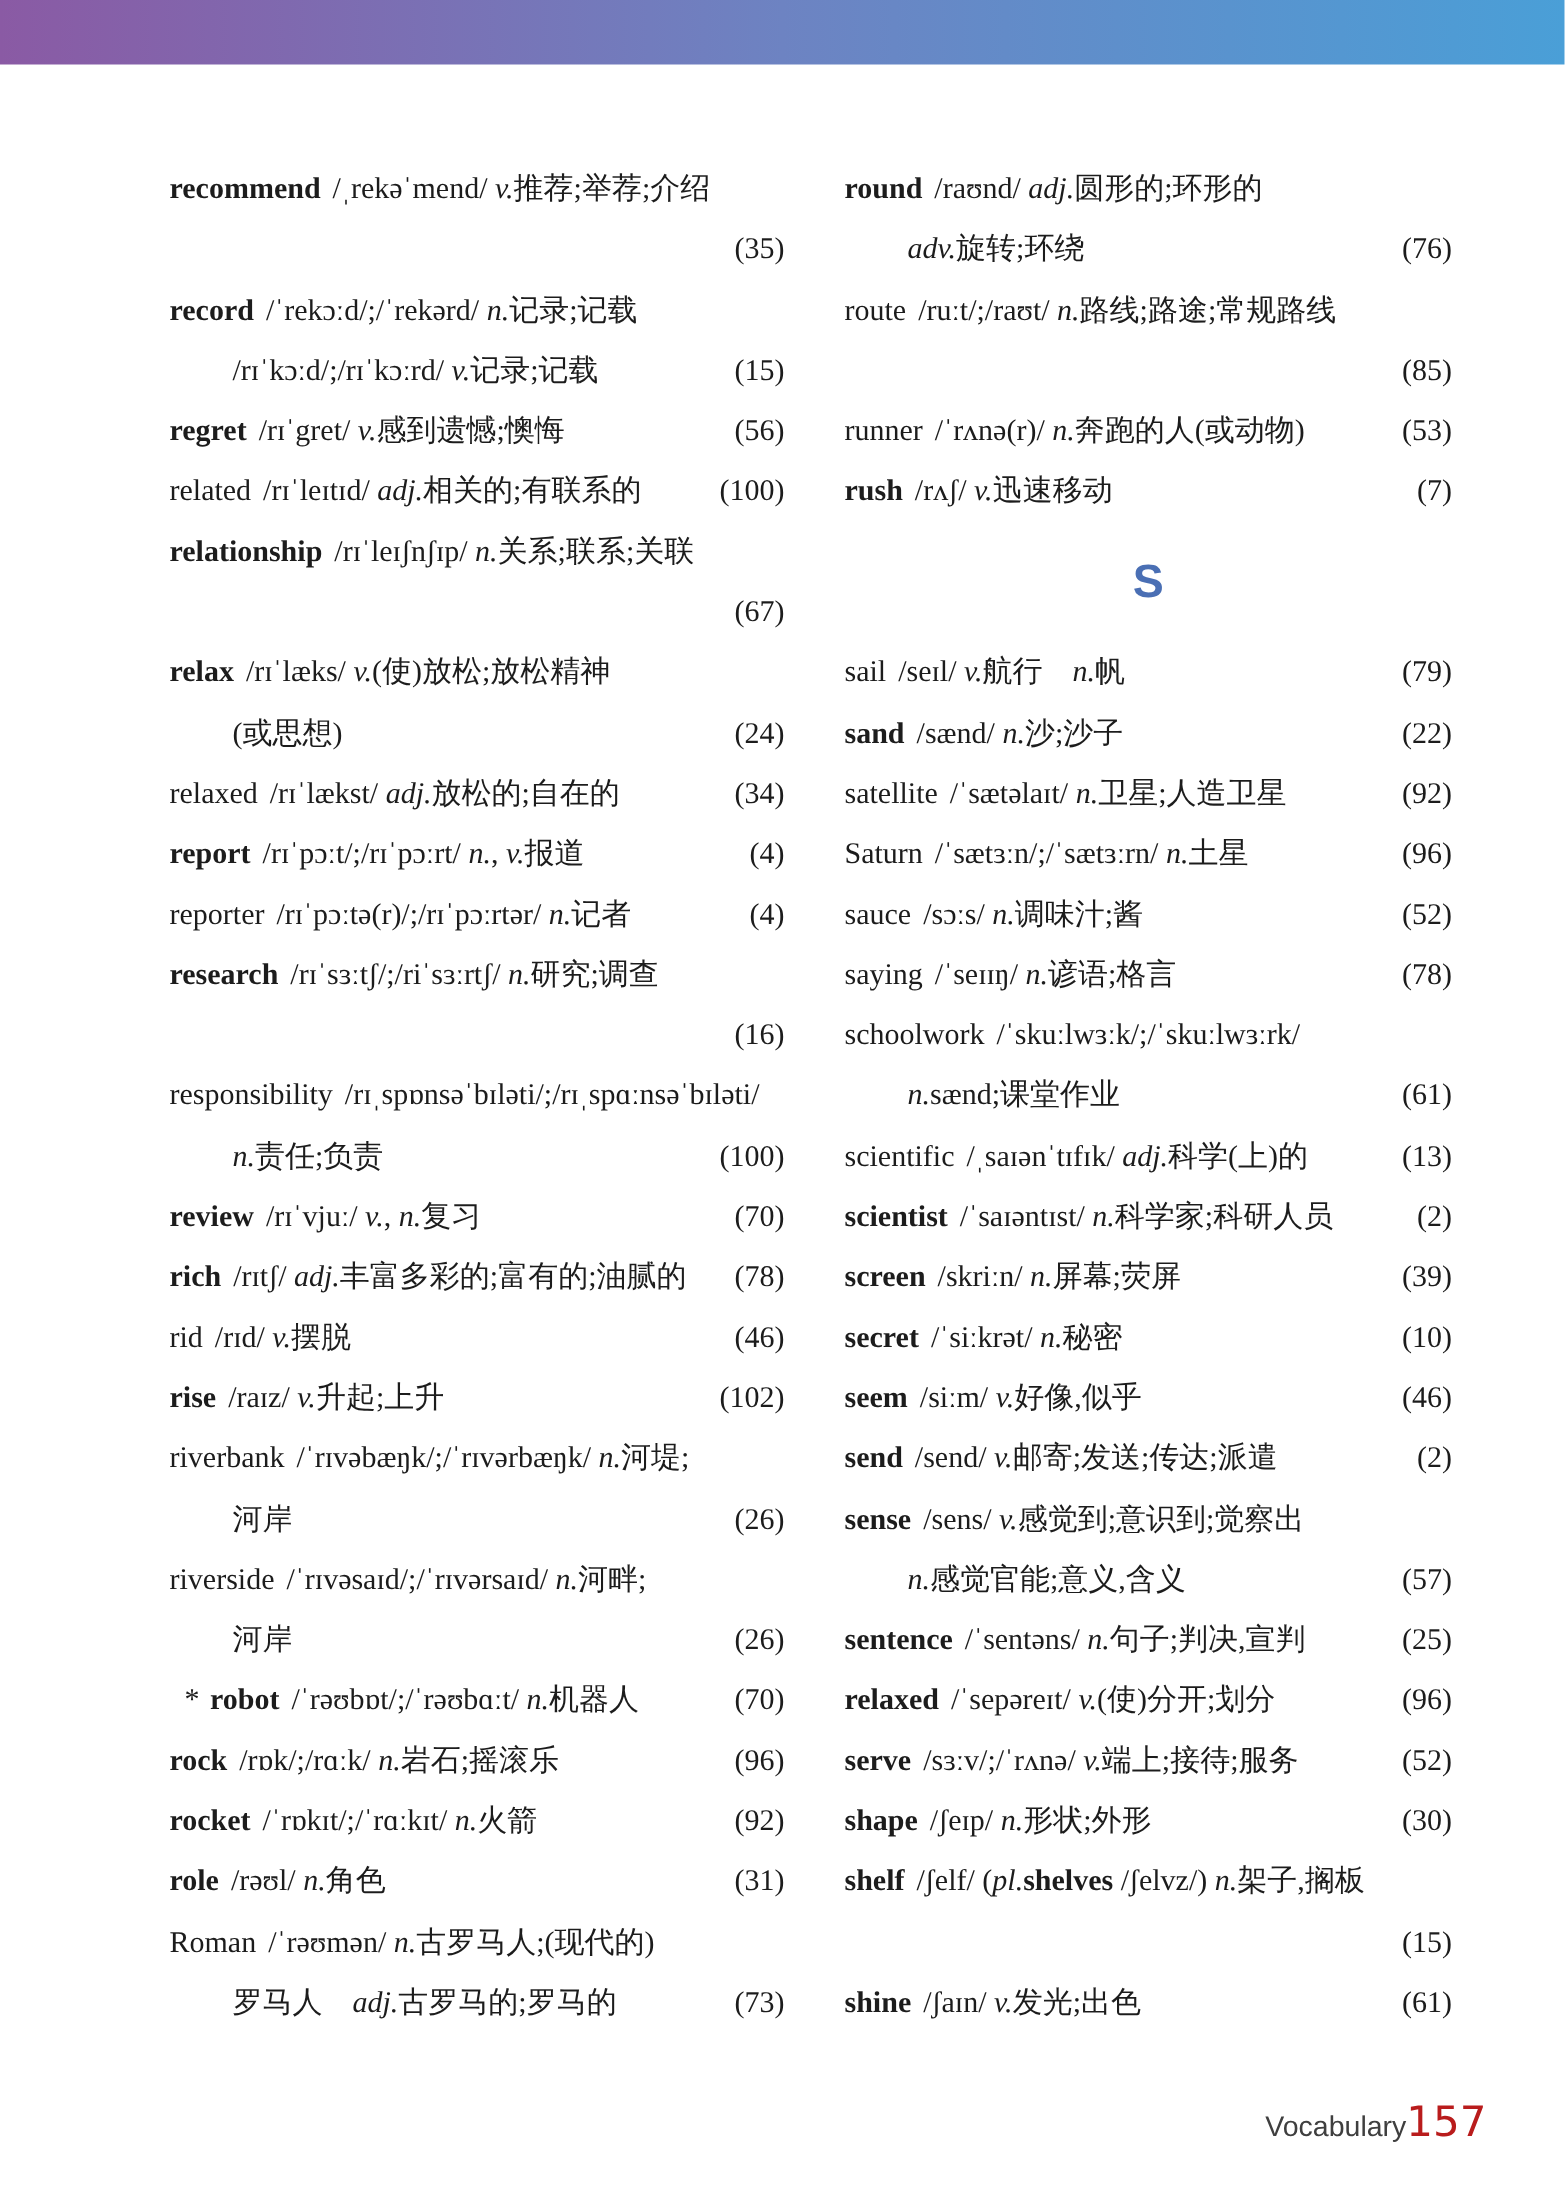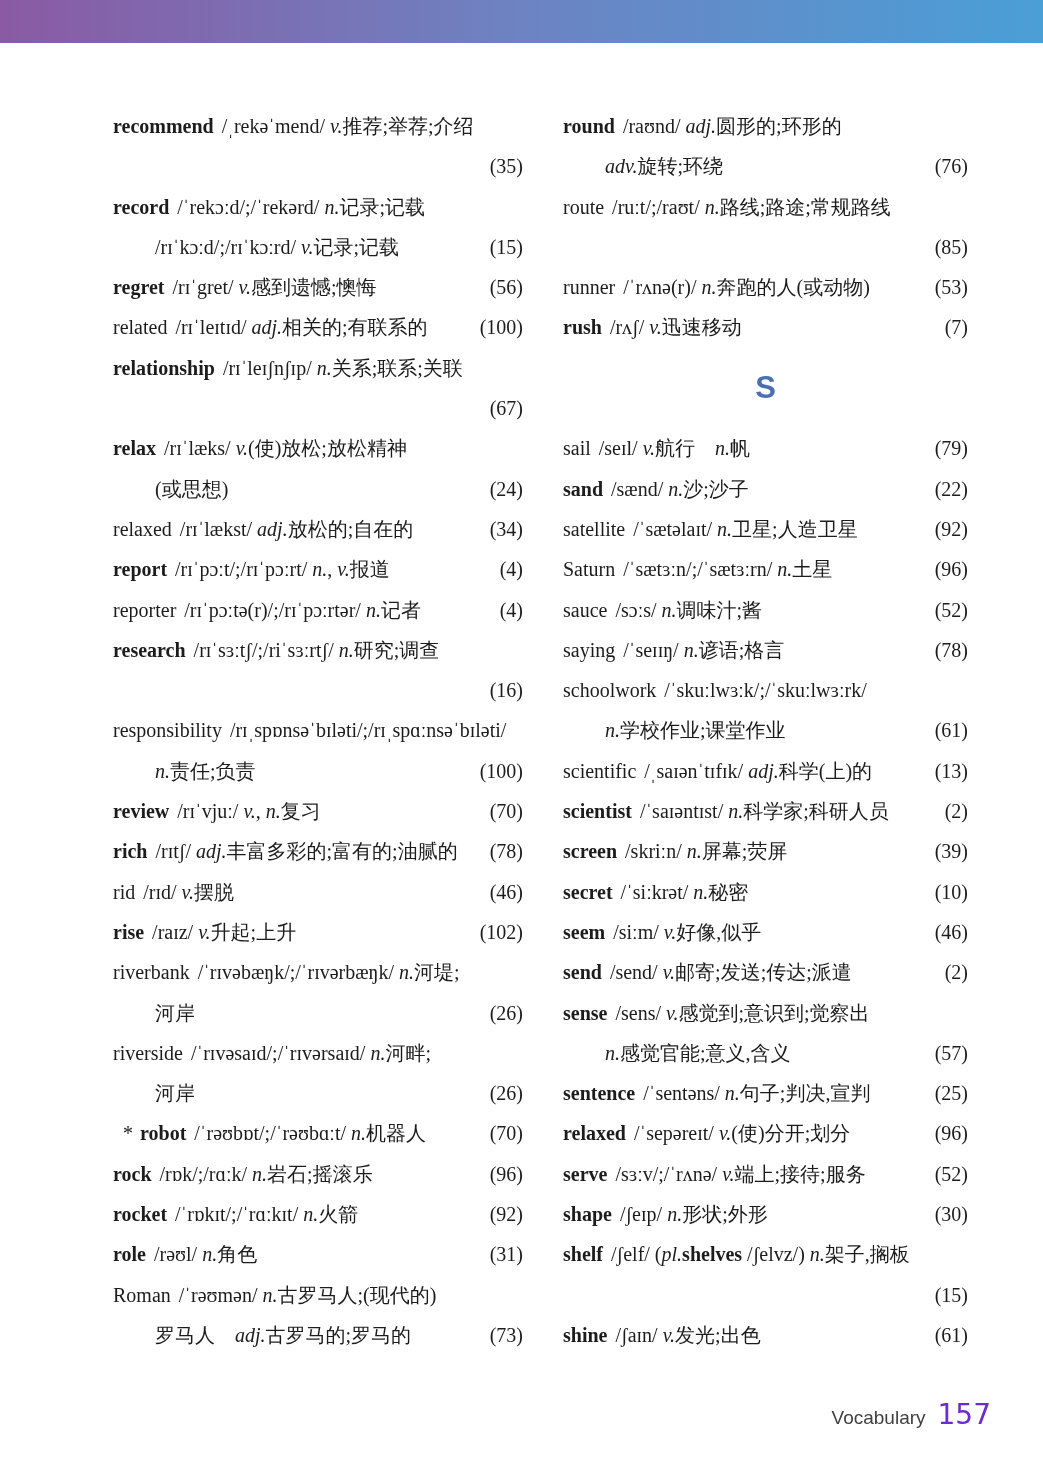--- a/index.html
+++ b/index.html
@@ -27,25 +27,25 @@
   .seg-i{font-style:italic;}
   .seg-b{font-weight:bold;}
   .page-ref{margin-left:8px;flex:0 0 auto;}
   .section-letter{
     height:80.6px;line-height:80.6px;text-align:center;
     font-family:"Liberation Sans","DejaVu Sans",sans-serif;
     font-weight:bold;font-size:31px;
   }
   .footer{
     position:absolute;right:52px;top:1398px;
-    display:flex;align-items:baseline;gap:12px;
+    display:flex;align-items:baseline;gap:0;
     font-family:"Liberation Sans","DejaVu Sans",sans-serif;
   }
   .footer-label{font-size:19px;color:#3f3f3f;}
-  .footer-page{font-size:28px;color:#6d28d9;font-family:"DejaVu Sans","Liberation Sans",sans-serif;}
+  .footer-page{font-size:28px;color:#b91c1c;font-family:"DejaVu Sans","Liberation Sans",sans-serif;}
 </style>
 </head>
 <body>
 
 <div class="page-root">
   <div class="top-bar" id="top-bar" style="background: linear-gradient(90deg, rgb(138, 90, 164) 0%, rgb(109, 131, 194) 50%, rgb(74, 159, 215) 100%);"></div>
 
   <div class="col col-left" id="col-left">
       <div class="entry">
         <div class="line">
@@ -273,21 +273,21 @@
         <div class="line">
           <span class="text"><span class="word reg">saying</span><span class="seg seg-r">/ˈseɪɪŋ/ </span><span class="seg seg-i">n.</span><span class="seg seg-r">谚语;格言</span></span>
           <span class="page-ref">(78)</span>
         </div>
       </div>
       <div class="entry">
         <div class="line">
           <span class="text"><span class="word reg">schoolwork</span><span class="seg seg-r">/ˈskuːlwɜːk/;/ˈskuːlwɜːrk/</span></span>
         </div>
         <div class="line cont">
-          <span class="text"><span class="seg seg-i">n.</span><span class="seg seg-r">学校作业;课堂作业</span></span>
+          <span class="text"><span class="seg seg-i">n.</span><span class="seg seg-r">sænd;课堂作业</span></span>
           <span class="page-ref">(61)</span>
         </div>
       </div>
       <div class="entry">
         <div class="line">
           <span class="text"><span class="word reg">scientific</span><span class="seg seg-r">/ˌsaɪənˈtɪfɪk/ </span><span class="seg seg-i">adj.</span><span class="seg seg-r">科学(上)的</span></span>
           <span class="page-ref">(13)</span>
         </div>
       </div>
       <div class="entry">

